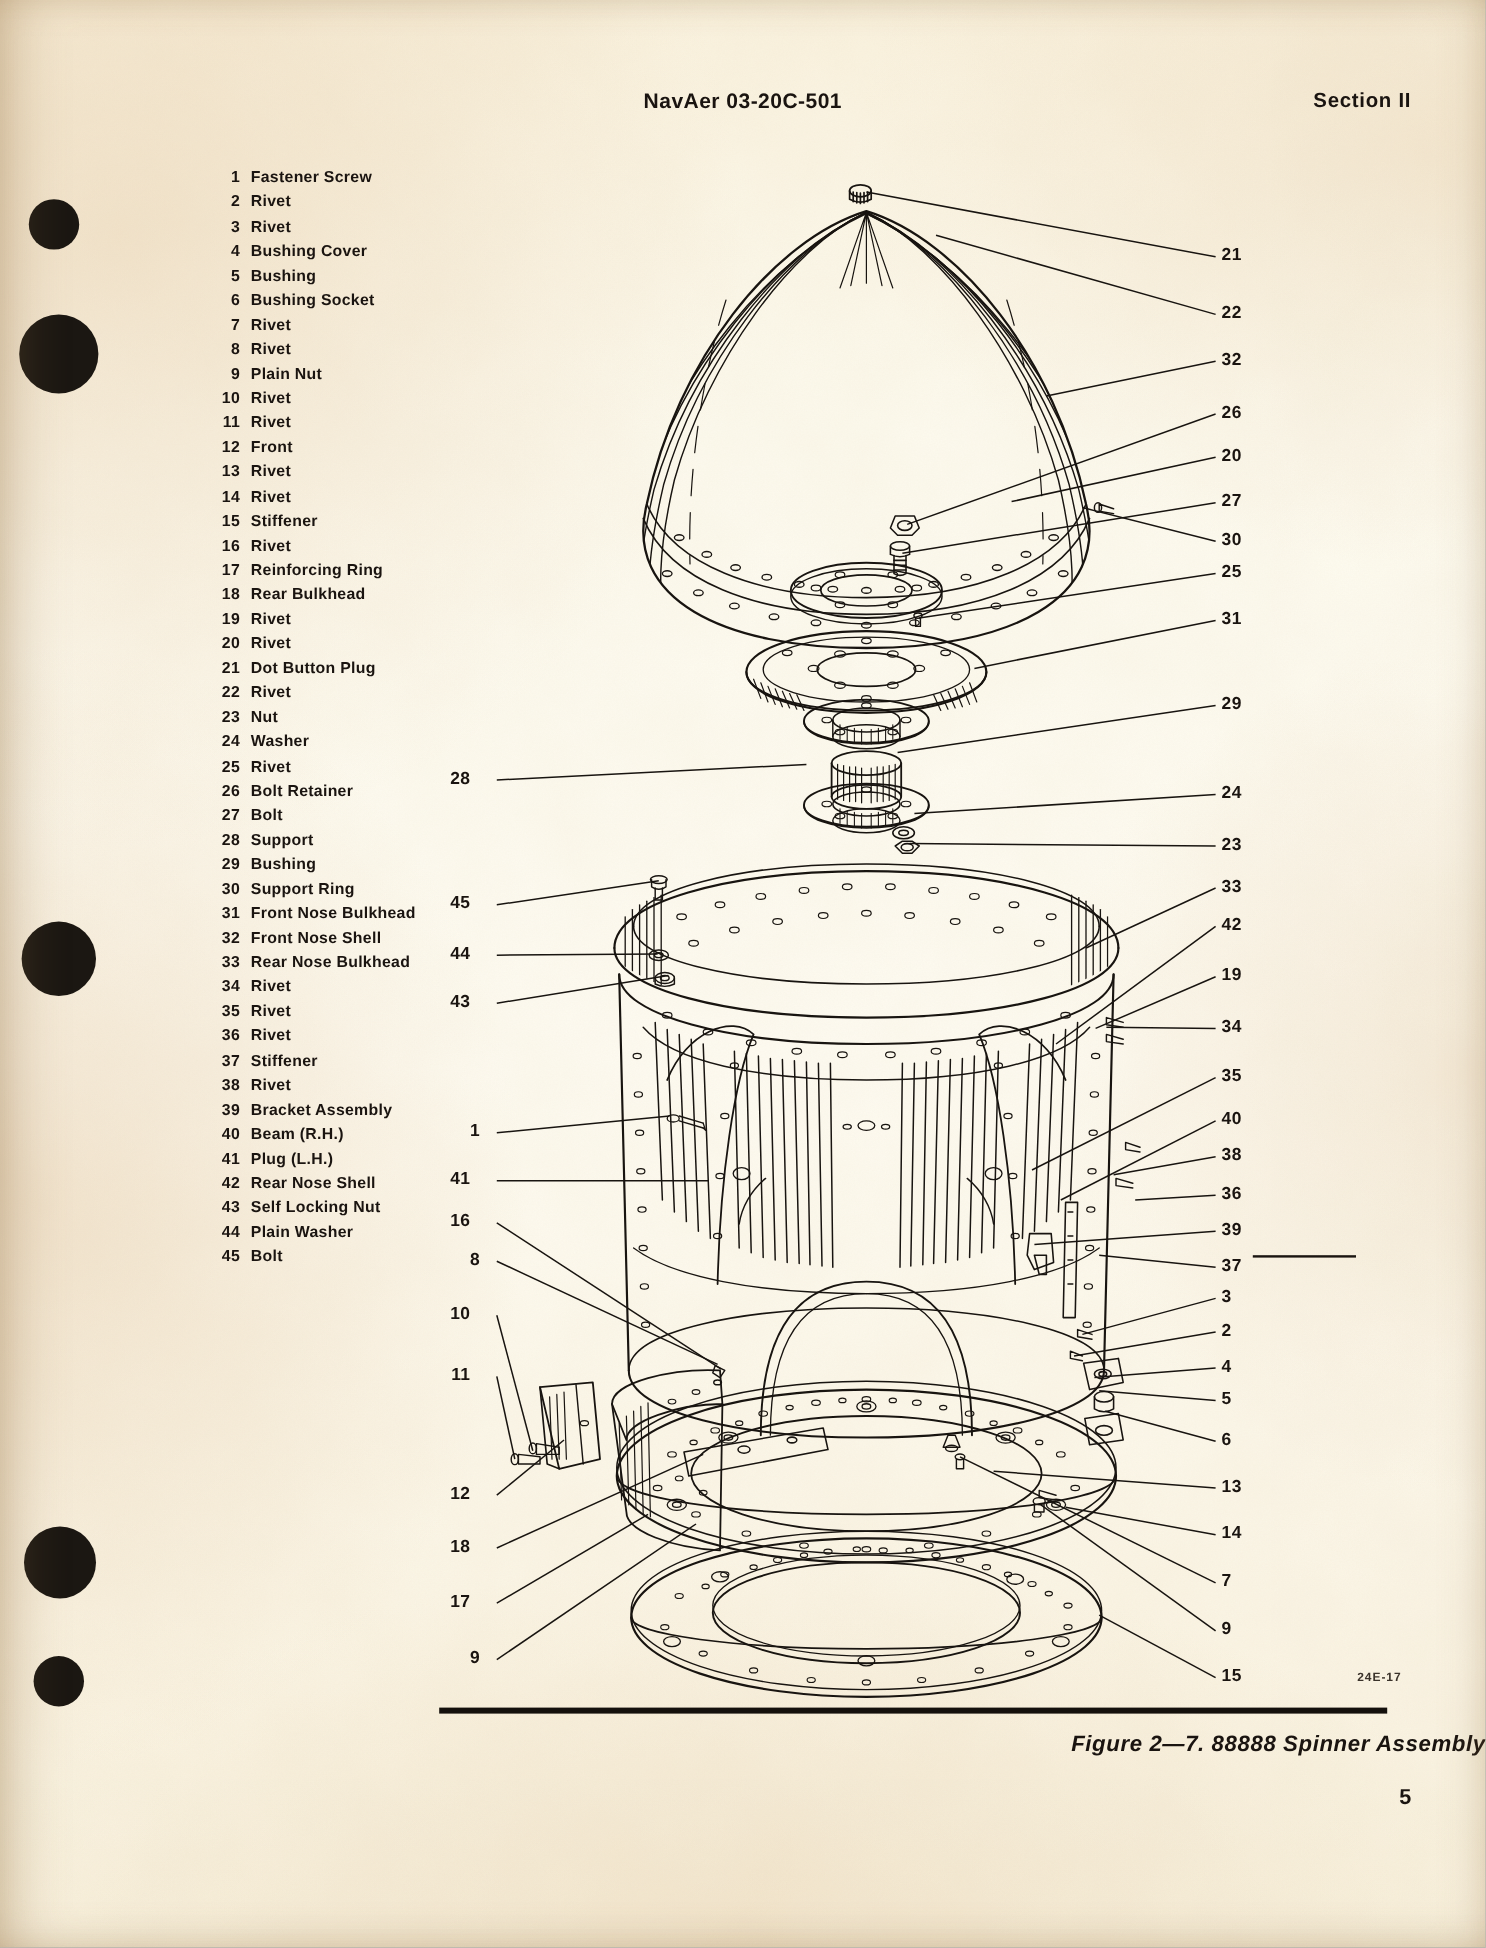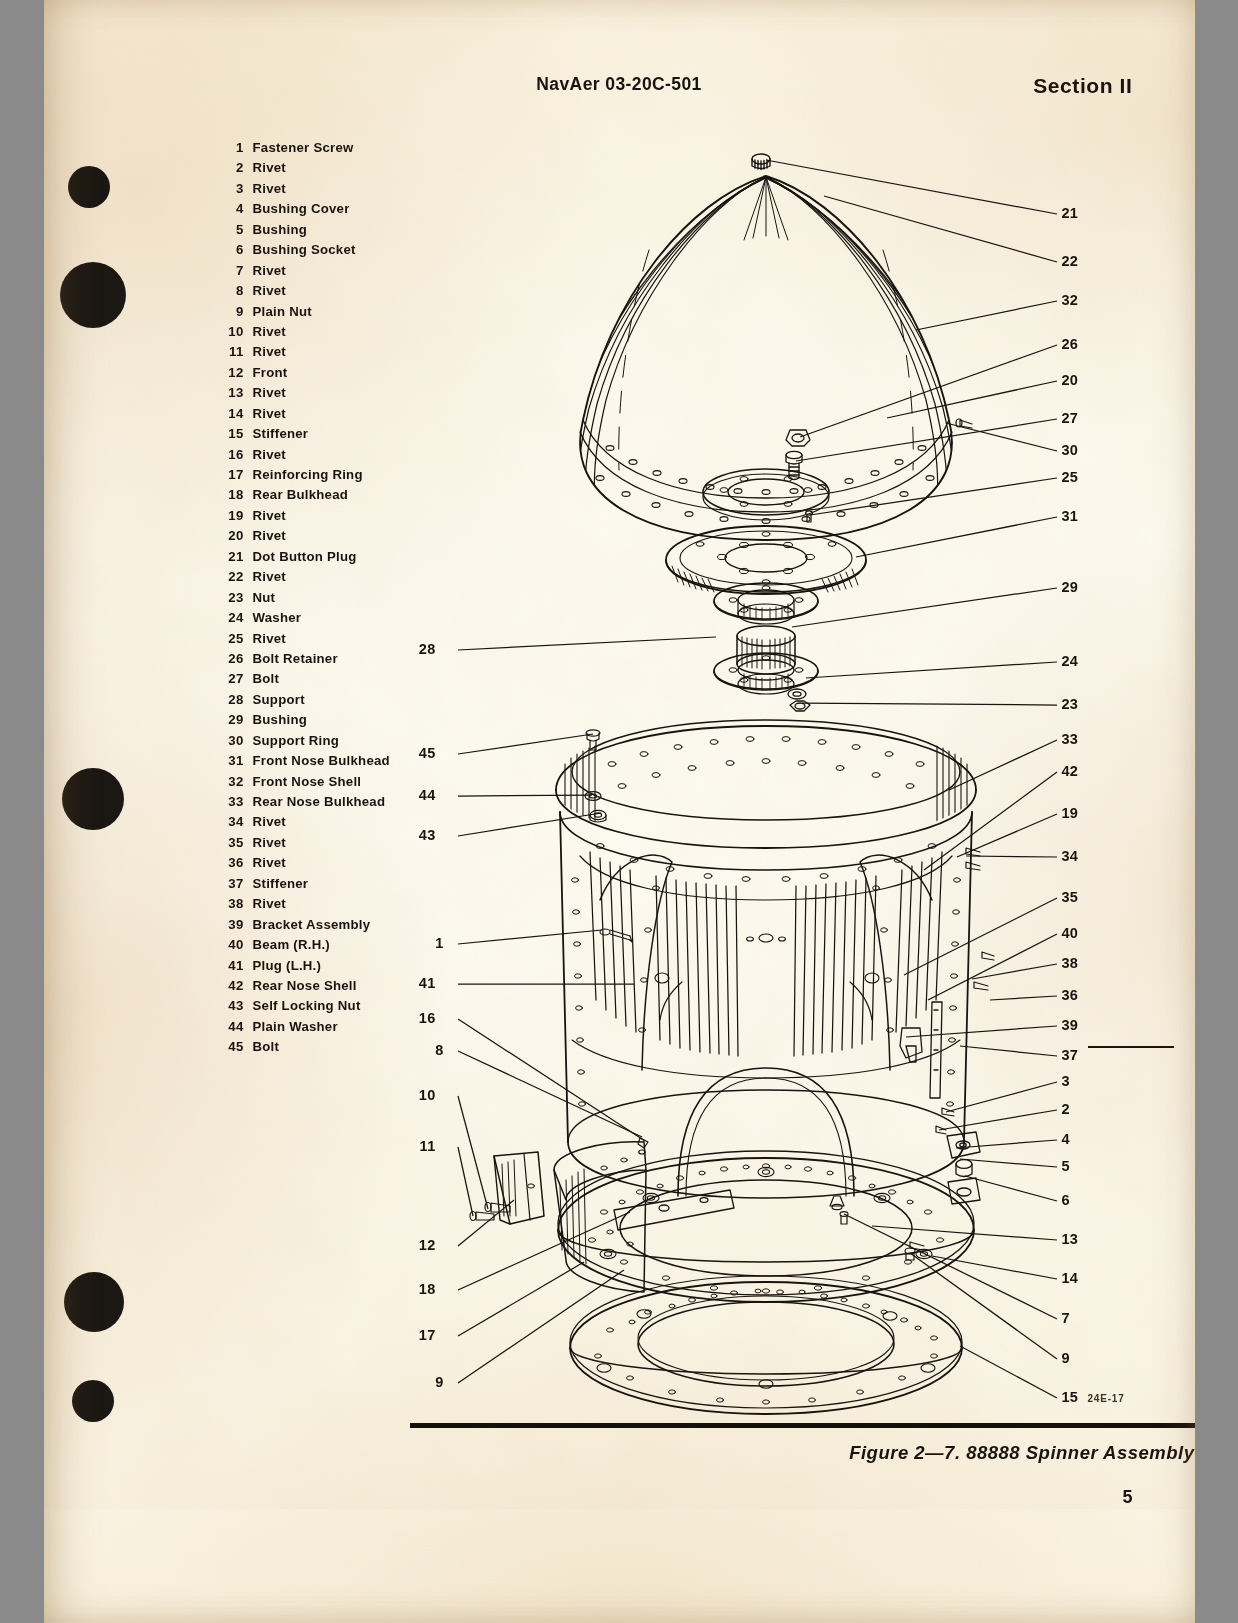--- a/index.html
+++ b/index.html
@@ -2,21 +2,21 @@
 <html><head>
 <meta charset="utf-8">
 <style>
   html, body {
     margin: 0;
     padding: 0;
     background: #8a8a8a;
   }
   .page {
     position: relative;
-    width: 1151px;
+    width: 1238px;
     height: 1623px;
     margin: 0 auto;
     background: #fdfaec;
     overflow: hidden;
     font-family: "Liberation Sans", sans-serif;
     color: #1a1410;
   }
   
   .paper-tint {
     position: absolute;
@@ -53,21 +53,21 @@
     top: 74px;
     text-align: center;
     font-size: 17.5px;
     font-weight: bold;
     letter-spacing: 0.4px;
   }
   .hdr-section {
     position: absolute;
     right: 62px;
     top: 74px;
-    font-size: 21px;
+    font-size: 17px;
     font-weight: bold;
     letter-spacing: 0.6px;
   }
 
   
   .parts-list {
     position: absolute;
     left: 176px;
     top: 140px;
     width: 210px;

